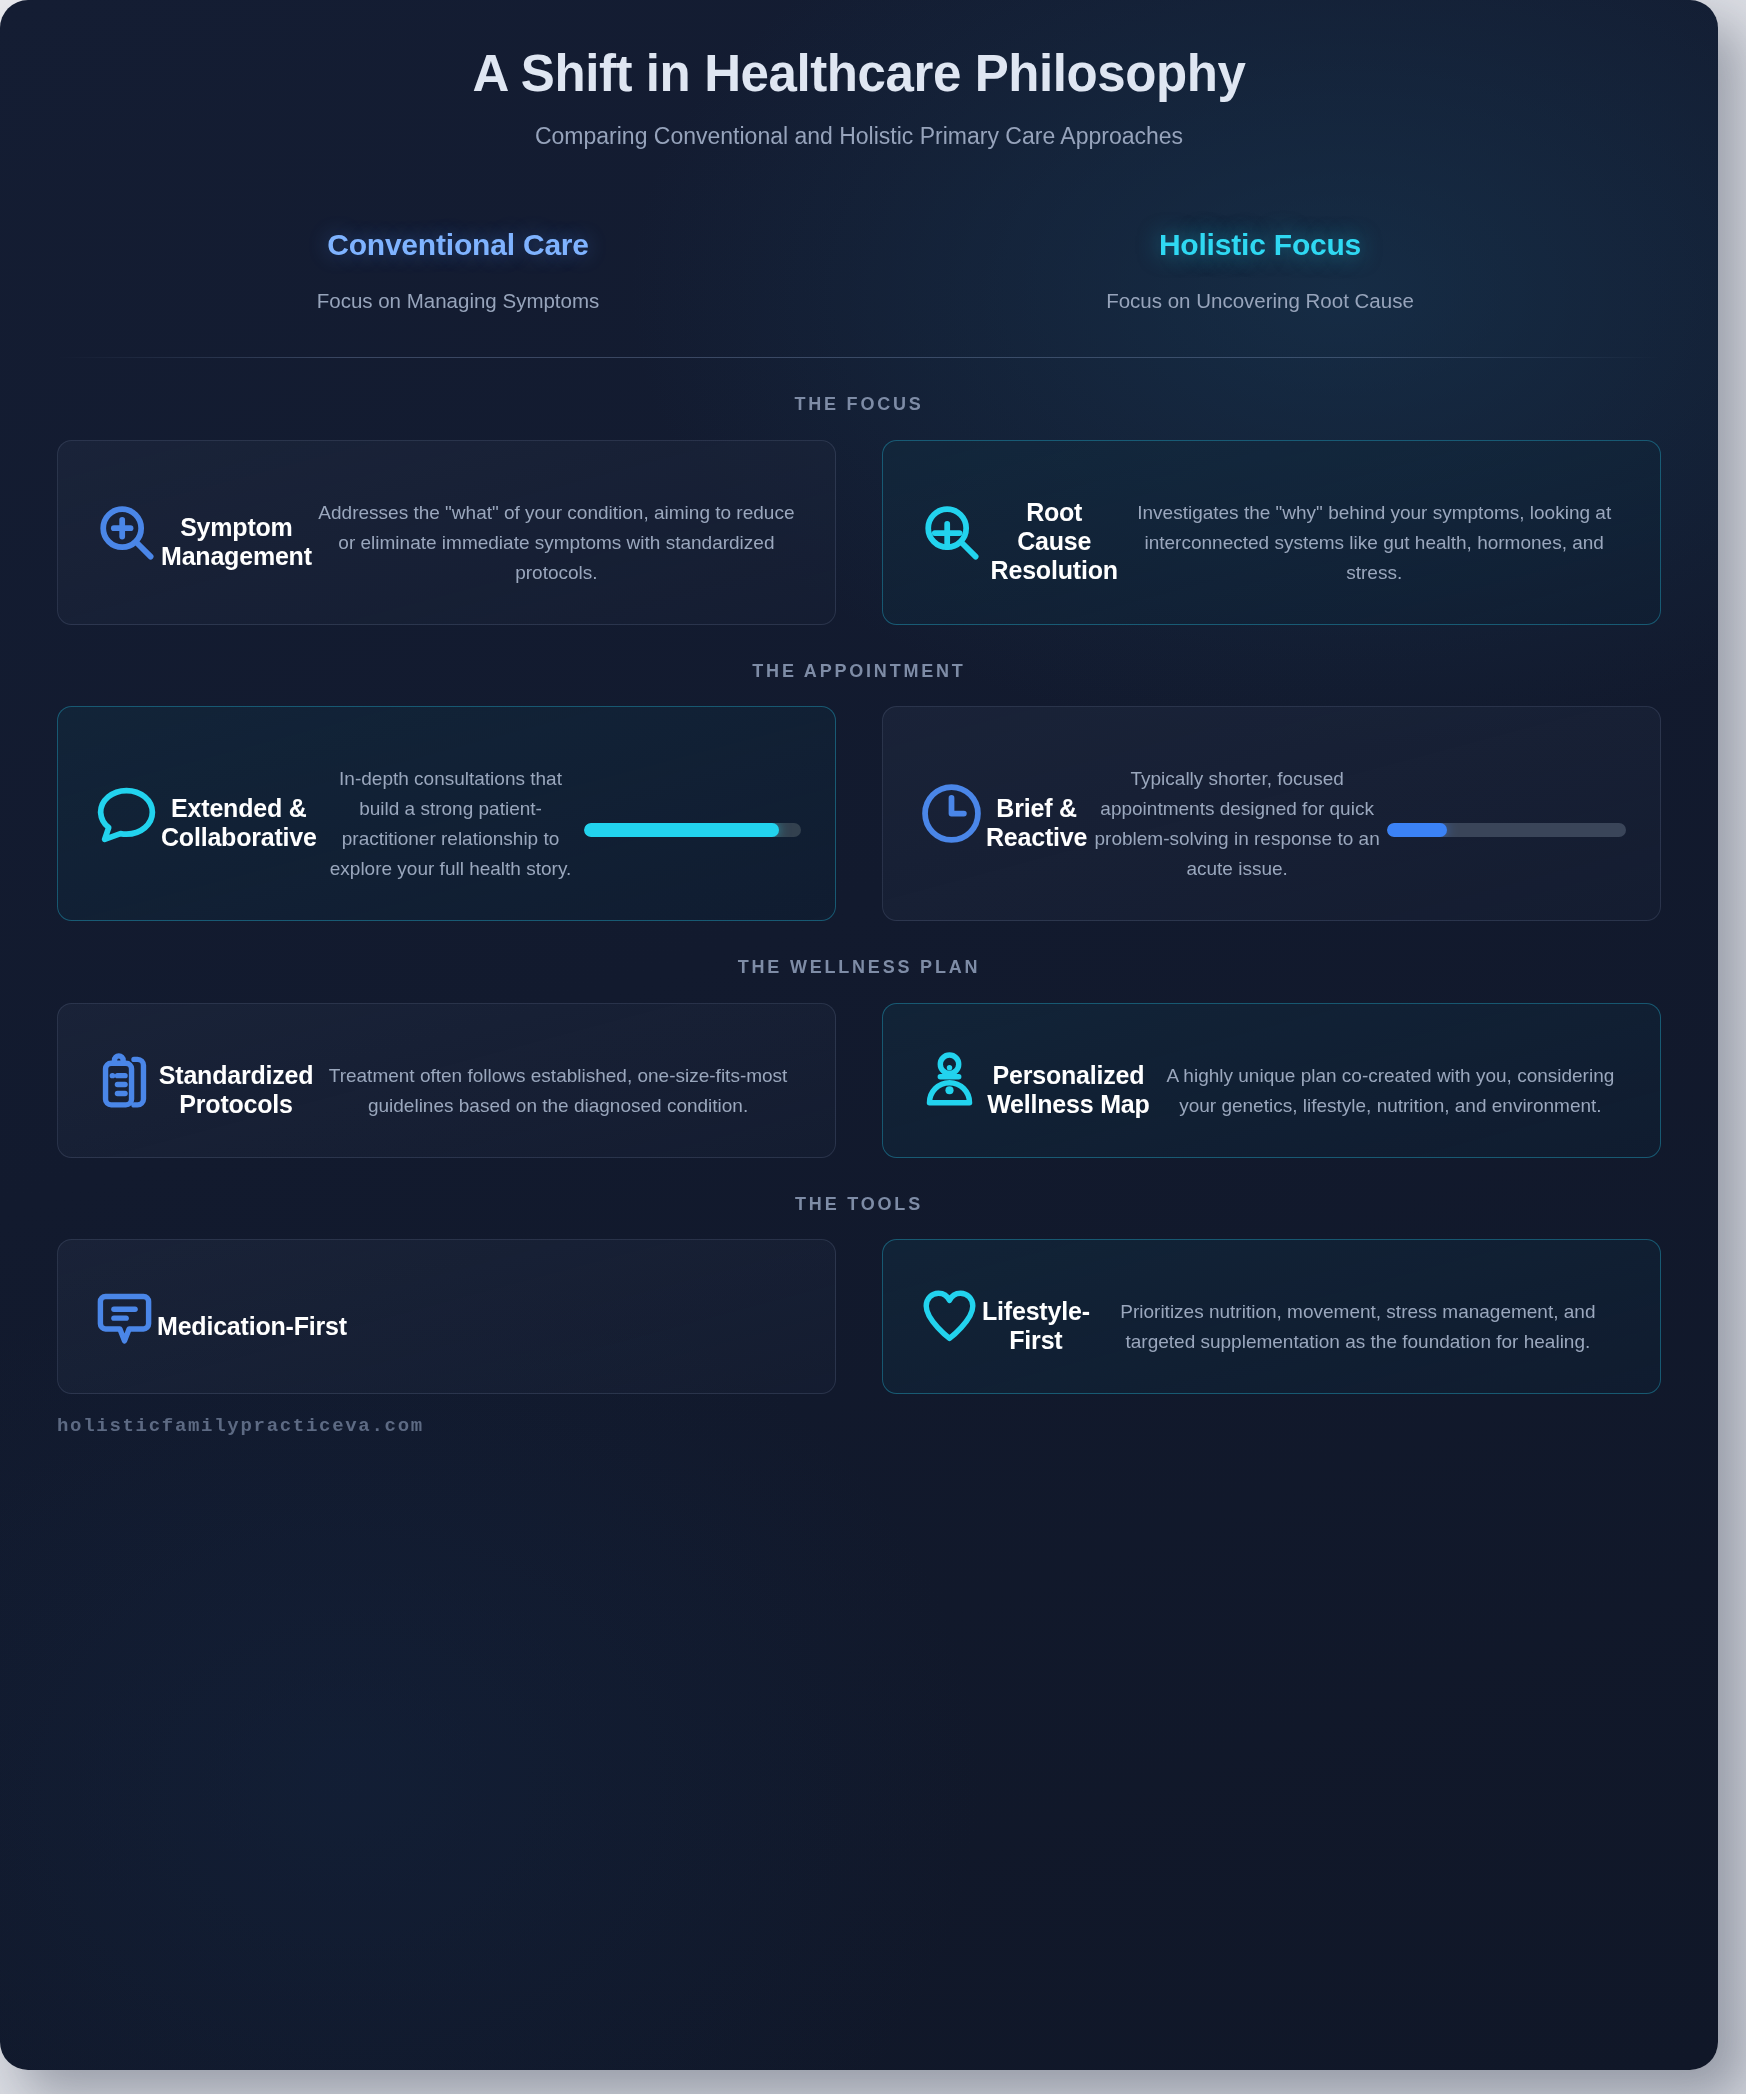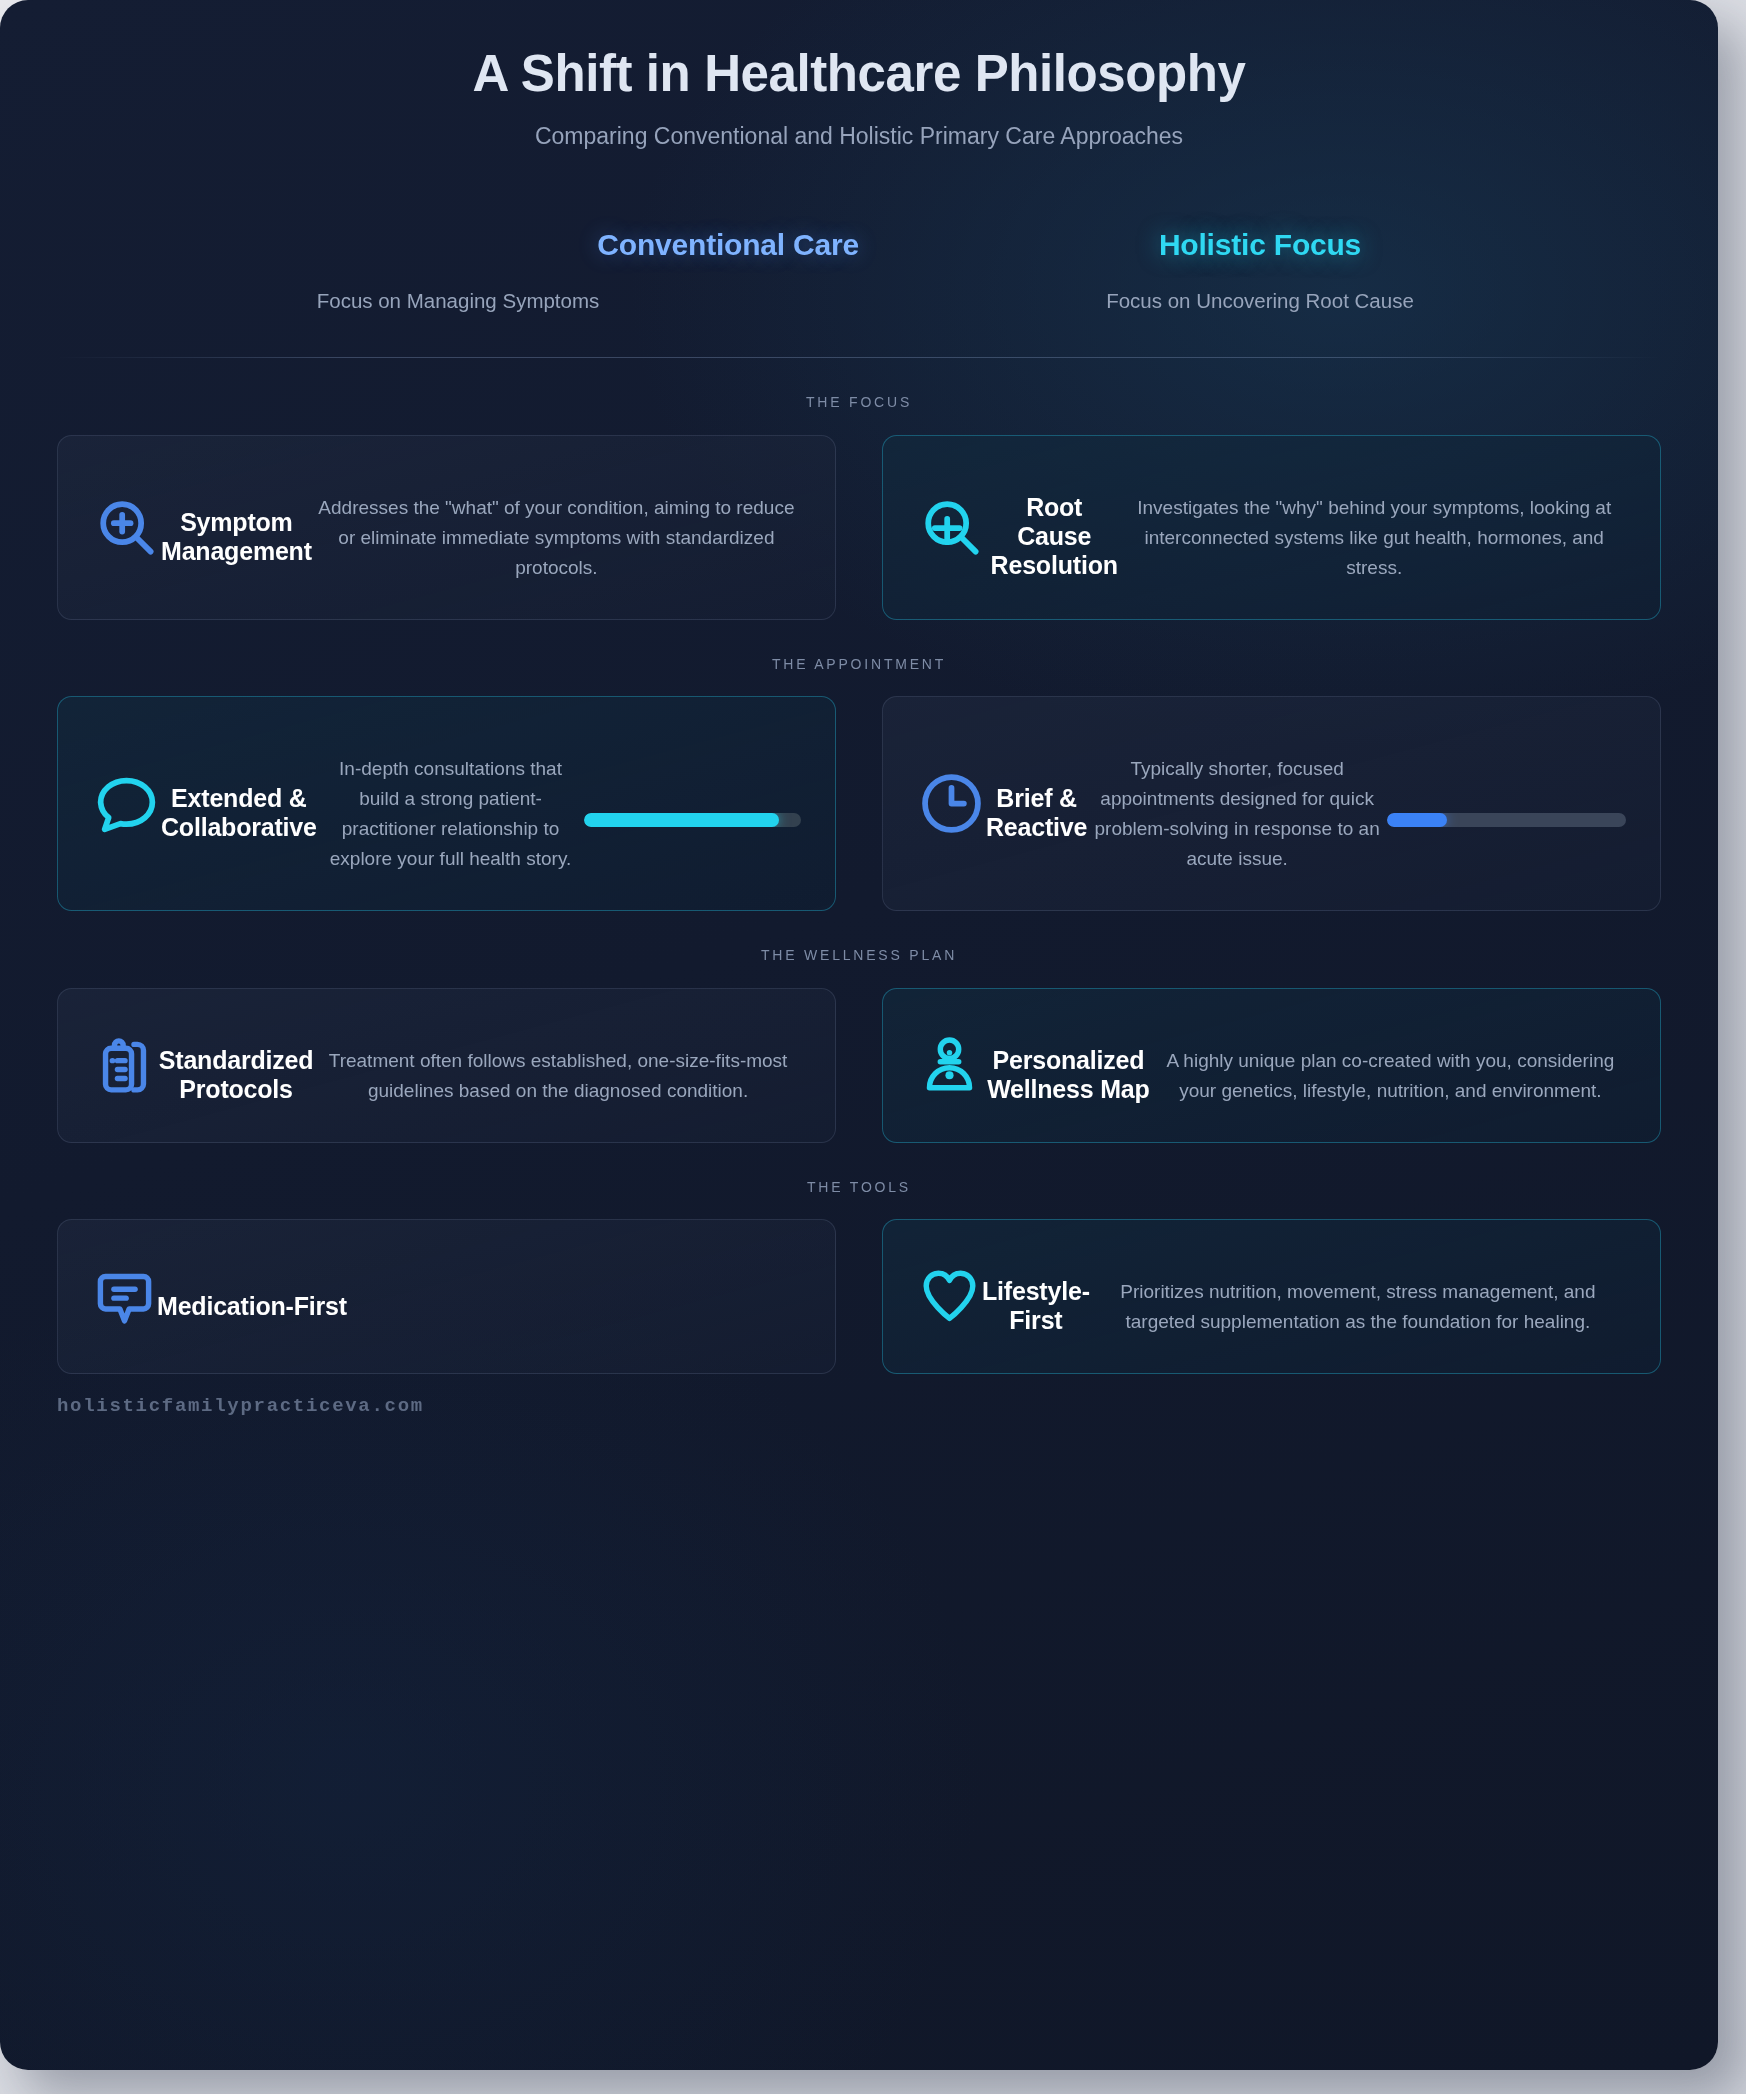--- a/index.html
+++ b/index.html
@@ -49,39 +49,39 @@
     display: flex;
     margin-top: 78px;
     padding: 0 0 0 0;
   }
   .col-head { flex: 1 1 50%; text-align: center; }
   .col-head .ttl {
     font-size: 30px;
     font-weight: bold;
     letter-spacing: -0.2px;
   }
-  .col-head.left .ttl  { color: #7fb3ff; text-shadow: 0 0 19.6px rgba(74,134,232,0.45); text-align: right; }
+  .col-head.left .ttl  { color: #7fb3ff; text-shadow: 0 0 19.6px rgba(74,134,232,0.45); }
   .col-head.right .ttl { color: #2fd8f2; text-shadow: 0 0 21px rgba(34,211,238,0.5); }
   .col-head .cap {
     margin-top: 27px;
     font-size: 20.5px;
     color: #97a4bb;
   }
 
   .divider {
     margin: 44px 0 0 0;
     height: 0.8px;
     background: linear-gradient(90deg, rgba(120,140,180,0) 0%, rgba(130,152,190,0.35) 18%, rgba(130,152,190,0.35) 82%, rgba(120,140,180,0) 100%);
   }
 
   
   .section-label {
     text-align: center;
-    font-size: 14px;
-    font-weight: normal;
+    font-size: 18px;
+    font-weight: bold;
     letter-spacing: 2.8px;
     color: #7e8ca6;
     margin-top: 36px;
     margin-bottom: 24.5px;
   }
 
   .row {
     display: flex;
     gap: 46px;
   }

